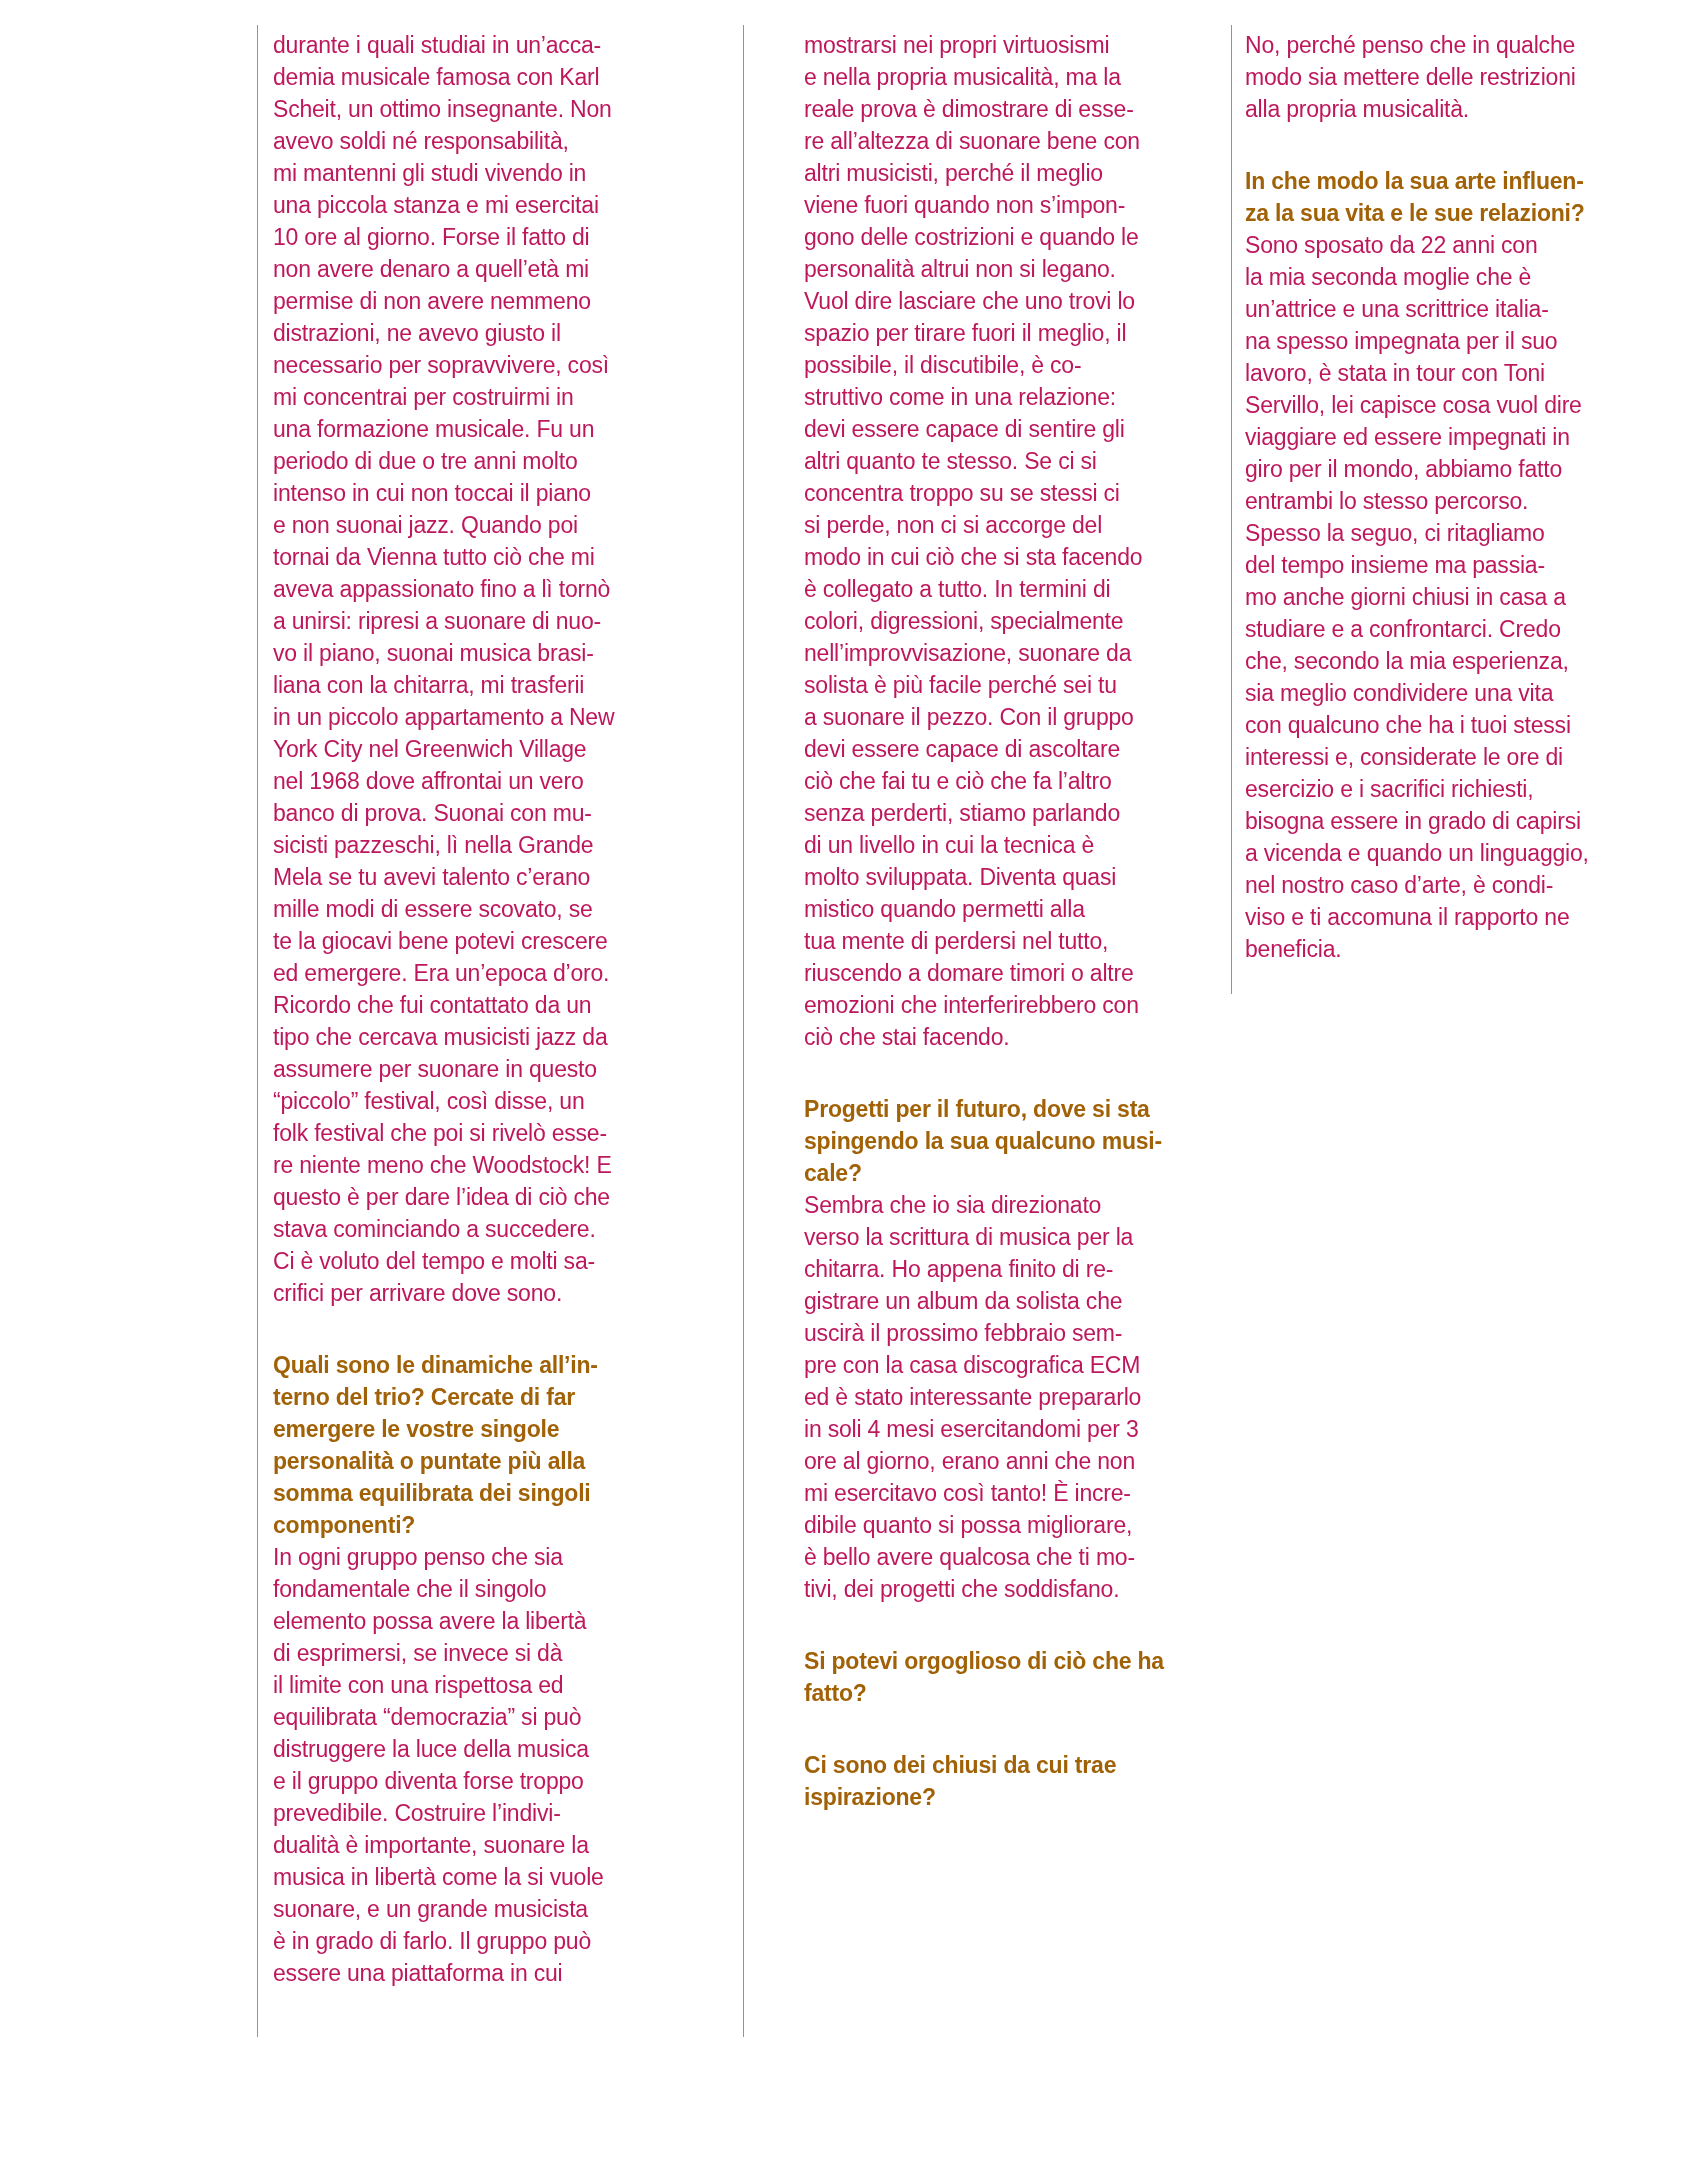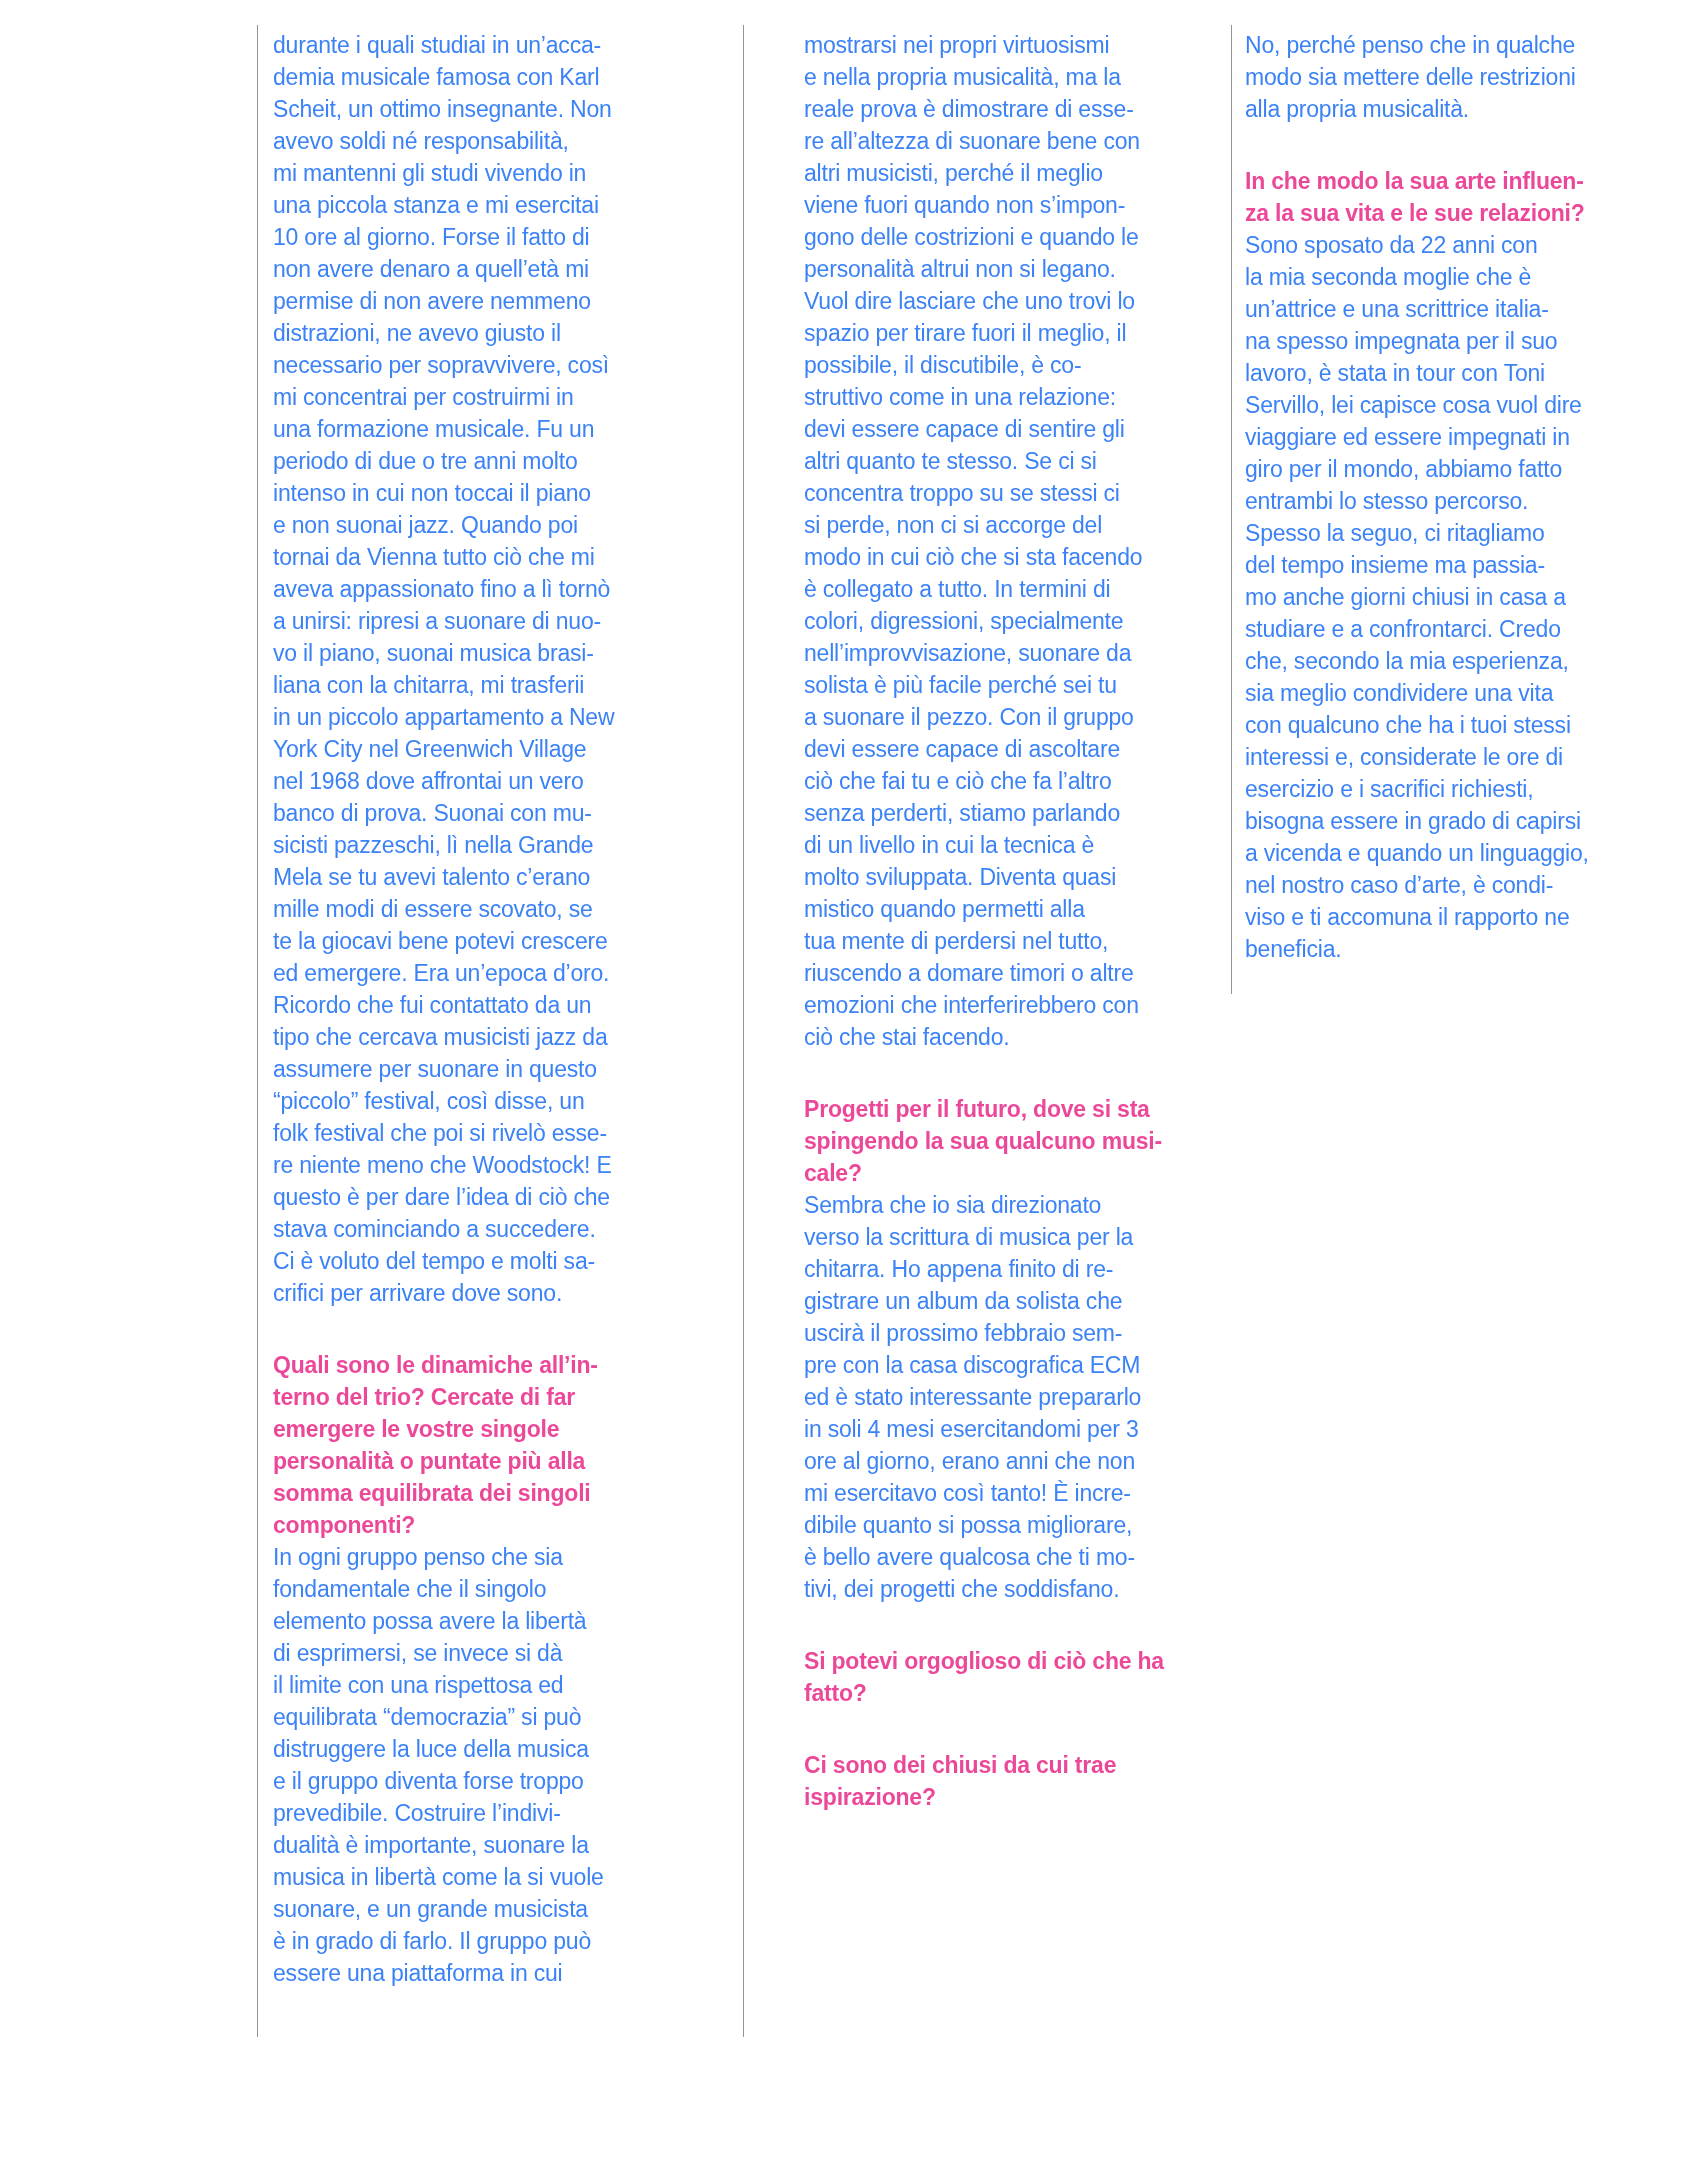--- a/index.html
+++ b/index.html
@@ -23,22 +23,22 @@
   .col-b { left:758px;margin-left:46px; }
   .col-c { left:1245px; }
 
   .block {
     font-size:23px;
     line-height:32px;
     letter-spacing:-0.2px;
     white-space:pre-line;
     margin:0;
   }
-  .answer { color:#3b82f6; font-weight:400; }
-  .question { color:#ec4899; font-weight:700; margin-top:40px; }
+  .answer { color:#be185d; font-weight:400; }
+  .question { color:#a16207; font-weight:700; margin-top:40px; }
 </style>
 </head>
 <body>
 
 <div class="page">
 
   <div class="rule rule-a"></div>
   <div class="rule rule-b"></div>
   <div class="rule rule-c"></div>
 

